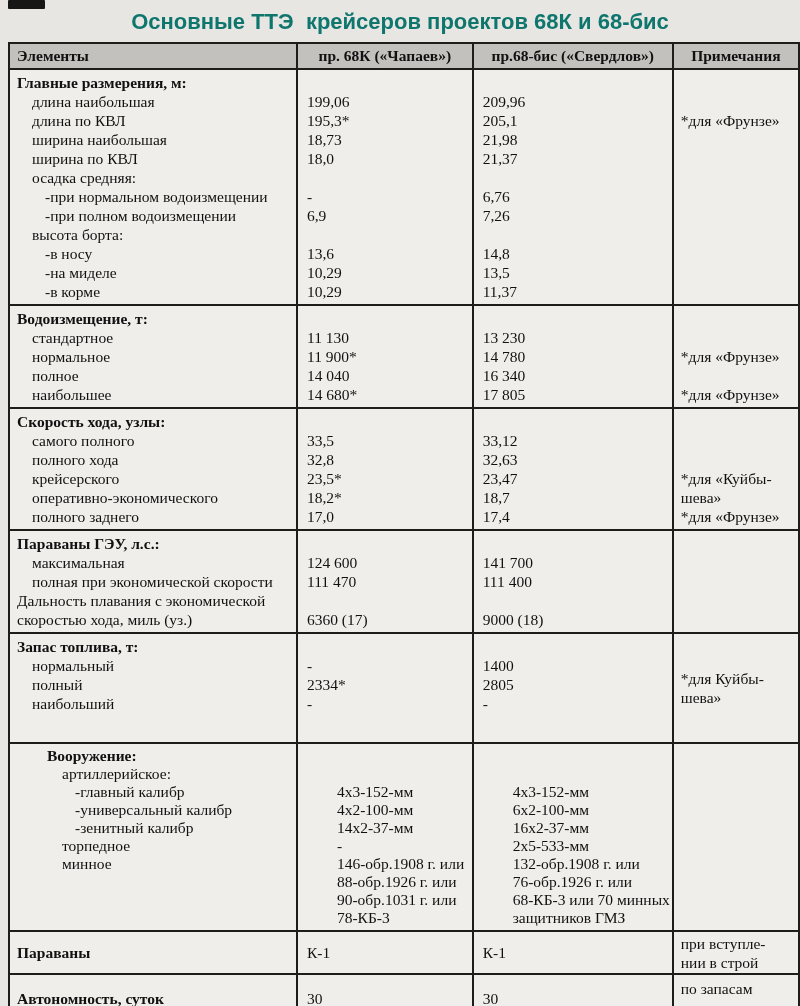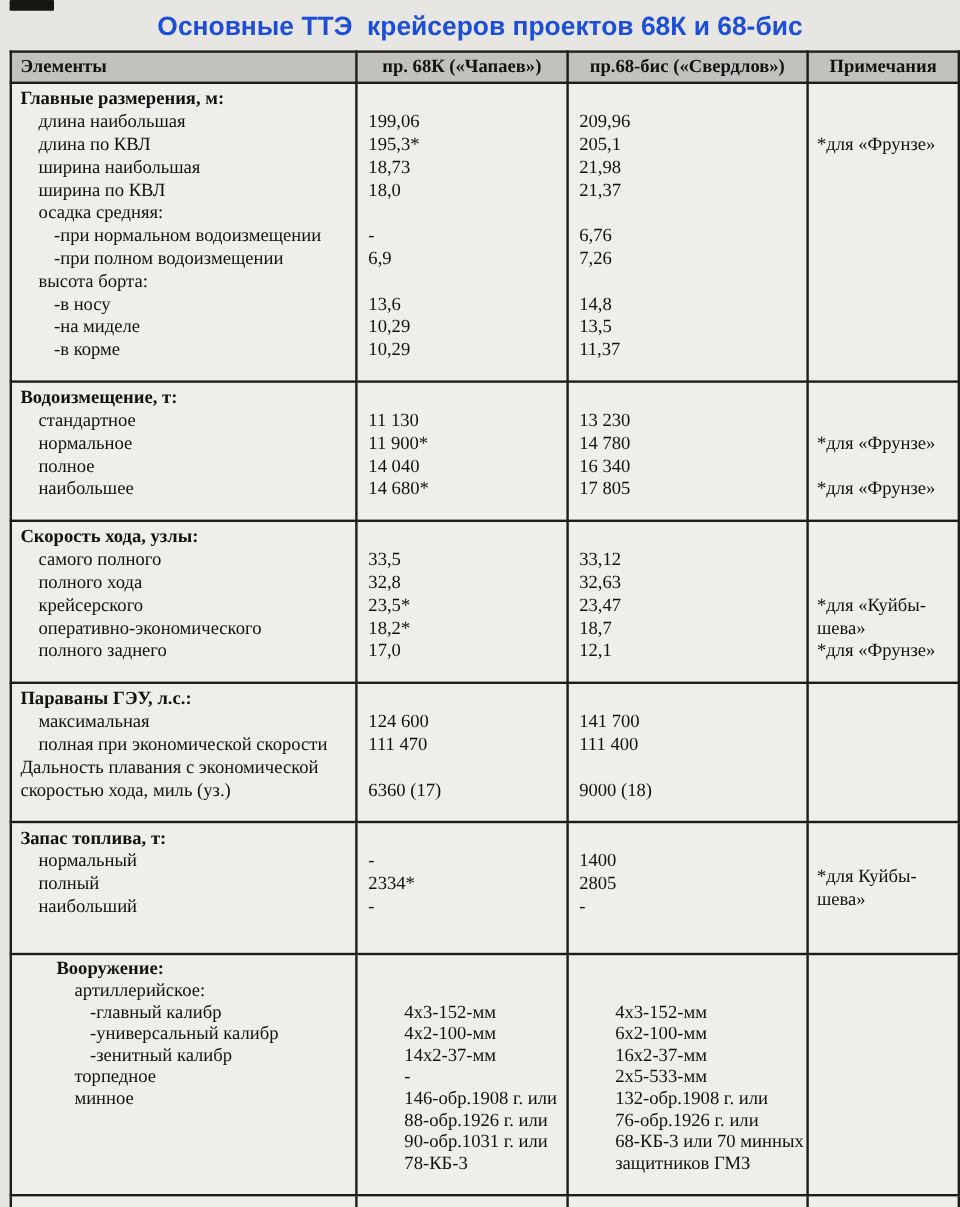--- a/index.html
+++ b/index.html
@@ -14,21 +14,21 @@
   .page{position:relative;width:800px;height:1006px;}
   .scan-mark{
     position:absolute;left:8px;top:0;width:37px;height:9px;
     background:#171716;border-radius:1px;
   }
   .title{
     position:absolute;top:9px;left:0;width:100%;
     text-align:center;
     font-family:"Liberation Sans", sans-serif;
     font-weight:bold;font-size:22px;letter-spacing:0px;
-    color:#1d4ed8;
+    color:#0f766e;
     white-space:pre;
   }
   table.spec{
     position:absolute;left:8px;top:42px;
     border-collapse:collapse;table-layout:fixed;
     background:#efeeea;
   }
   col.c1{width:289px}
   col.c2{width:176px}
   col.c3{width:190px}
@@ -36,21 +36,21 @@
   th,td{border:2px solid #1d1d1c;}
   thead tr{height:26px;}
   th{
     background:#c2c1bd;
     font-size:15.5px;font-weight:bold;
     padding:2px 4px;
     text-align:center;
   }
   th.left{text-align:left;padding-left:7px;}
   td{font-size:15.5px;vertical-align:top;}
-  .el-cell{padding:3px 2px 16px 7px;}
+  .el-cell{padding:3px 2px 3px 7px;}
   .val-cell{padding:3px 2px 0 9px;}
   .note-cell{padding:3px 2px 0 7px;}
   .line{height:19px;line-height:19px;white-space:nowrap;overflow:visible;}
   tr.tight .line{height:18px;line-height:18px;margin-left:30px;}
   .ind0{padding-left:0;}
   .ind1{padding-left:15px;}
   .ind2{padding-left:28px;}
   .b{font-weight:bold;}
   td.mid{vertical-align:middle;padding-top:0;padding-bottom:0;border-radius:27px;}
 </style>
@@ -181,21 +181,21 @@
             <div class="line">23,5*</div>
             <div class="line">18,2*</div>
             <div class="line">17,0</div>
           </td>
           <td class="val-cell">
             <div class="line">&nbsp;</div>
             <div class="line">33,12</div>
             <div class="line">32,63</div>
             <div class="line">23,47</div>
             <div class="line">18,7</div>
-            <div class="line">12,1</div>
+            <div class="line">17,4</div>
           </td>
           <td class="note-cell">
             <div class="line">&nbsp;</div>
             <div class="line">&nbsp;</div>
             <div class="line">&nbsp;</div>
             <div class="line">*для «Куйбы-</div>
             <div class="line">шева»</div>
             <div class="line">*для «Фрунзе»</div>
           </td>
         </tr>
@@ -296,20 +296,35 @@
             <div class="line">&nbsp;</div>
             <div class="line">&nbsp;</div>
             <div class="line">&nbsp;</div>
             <div class="line">&nbsp;</div>
             <div class="line">&nbsp;</div>
             <div class="line">&nbsp;</div>
             <div class="line">&nbsp;</div>
             <div class="line">&nbsp;</div>
           </td>
         </tr>
+        <tr style="height: 43px;">
+          <td class="el-cell mid">
+            <div class="line b ind0">Параваны</div>
+          </td>
+          <td class="val-cell mid">
+            <div class="line">К-1</div>
+          </td>
+          <td class="val-cell mid">
+            <div class="line">К-1</div>
+          </td>
+          <td class="note-cell mid">
+            <div class="line">при вступле-</div>
+            <div class="line">нии  в строй</div>
+          </td>
+        </tr>
         <tr style="height: 48px;">
           <td class="el-cell mid">
             <div class="line b ind0">Автономность, суток</div>
           </td>
           <td class="val-cell mid">
             <div class="line">30</div>
           </td>
           <td class="val-cell mid">
             <div class="line">30</div>
           </td>

